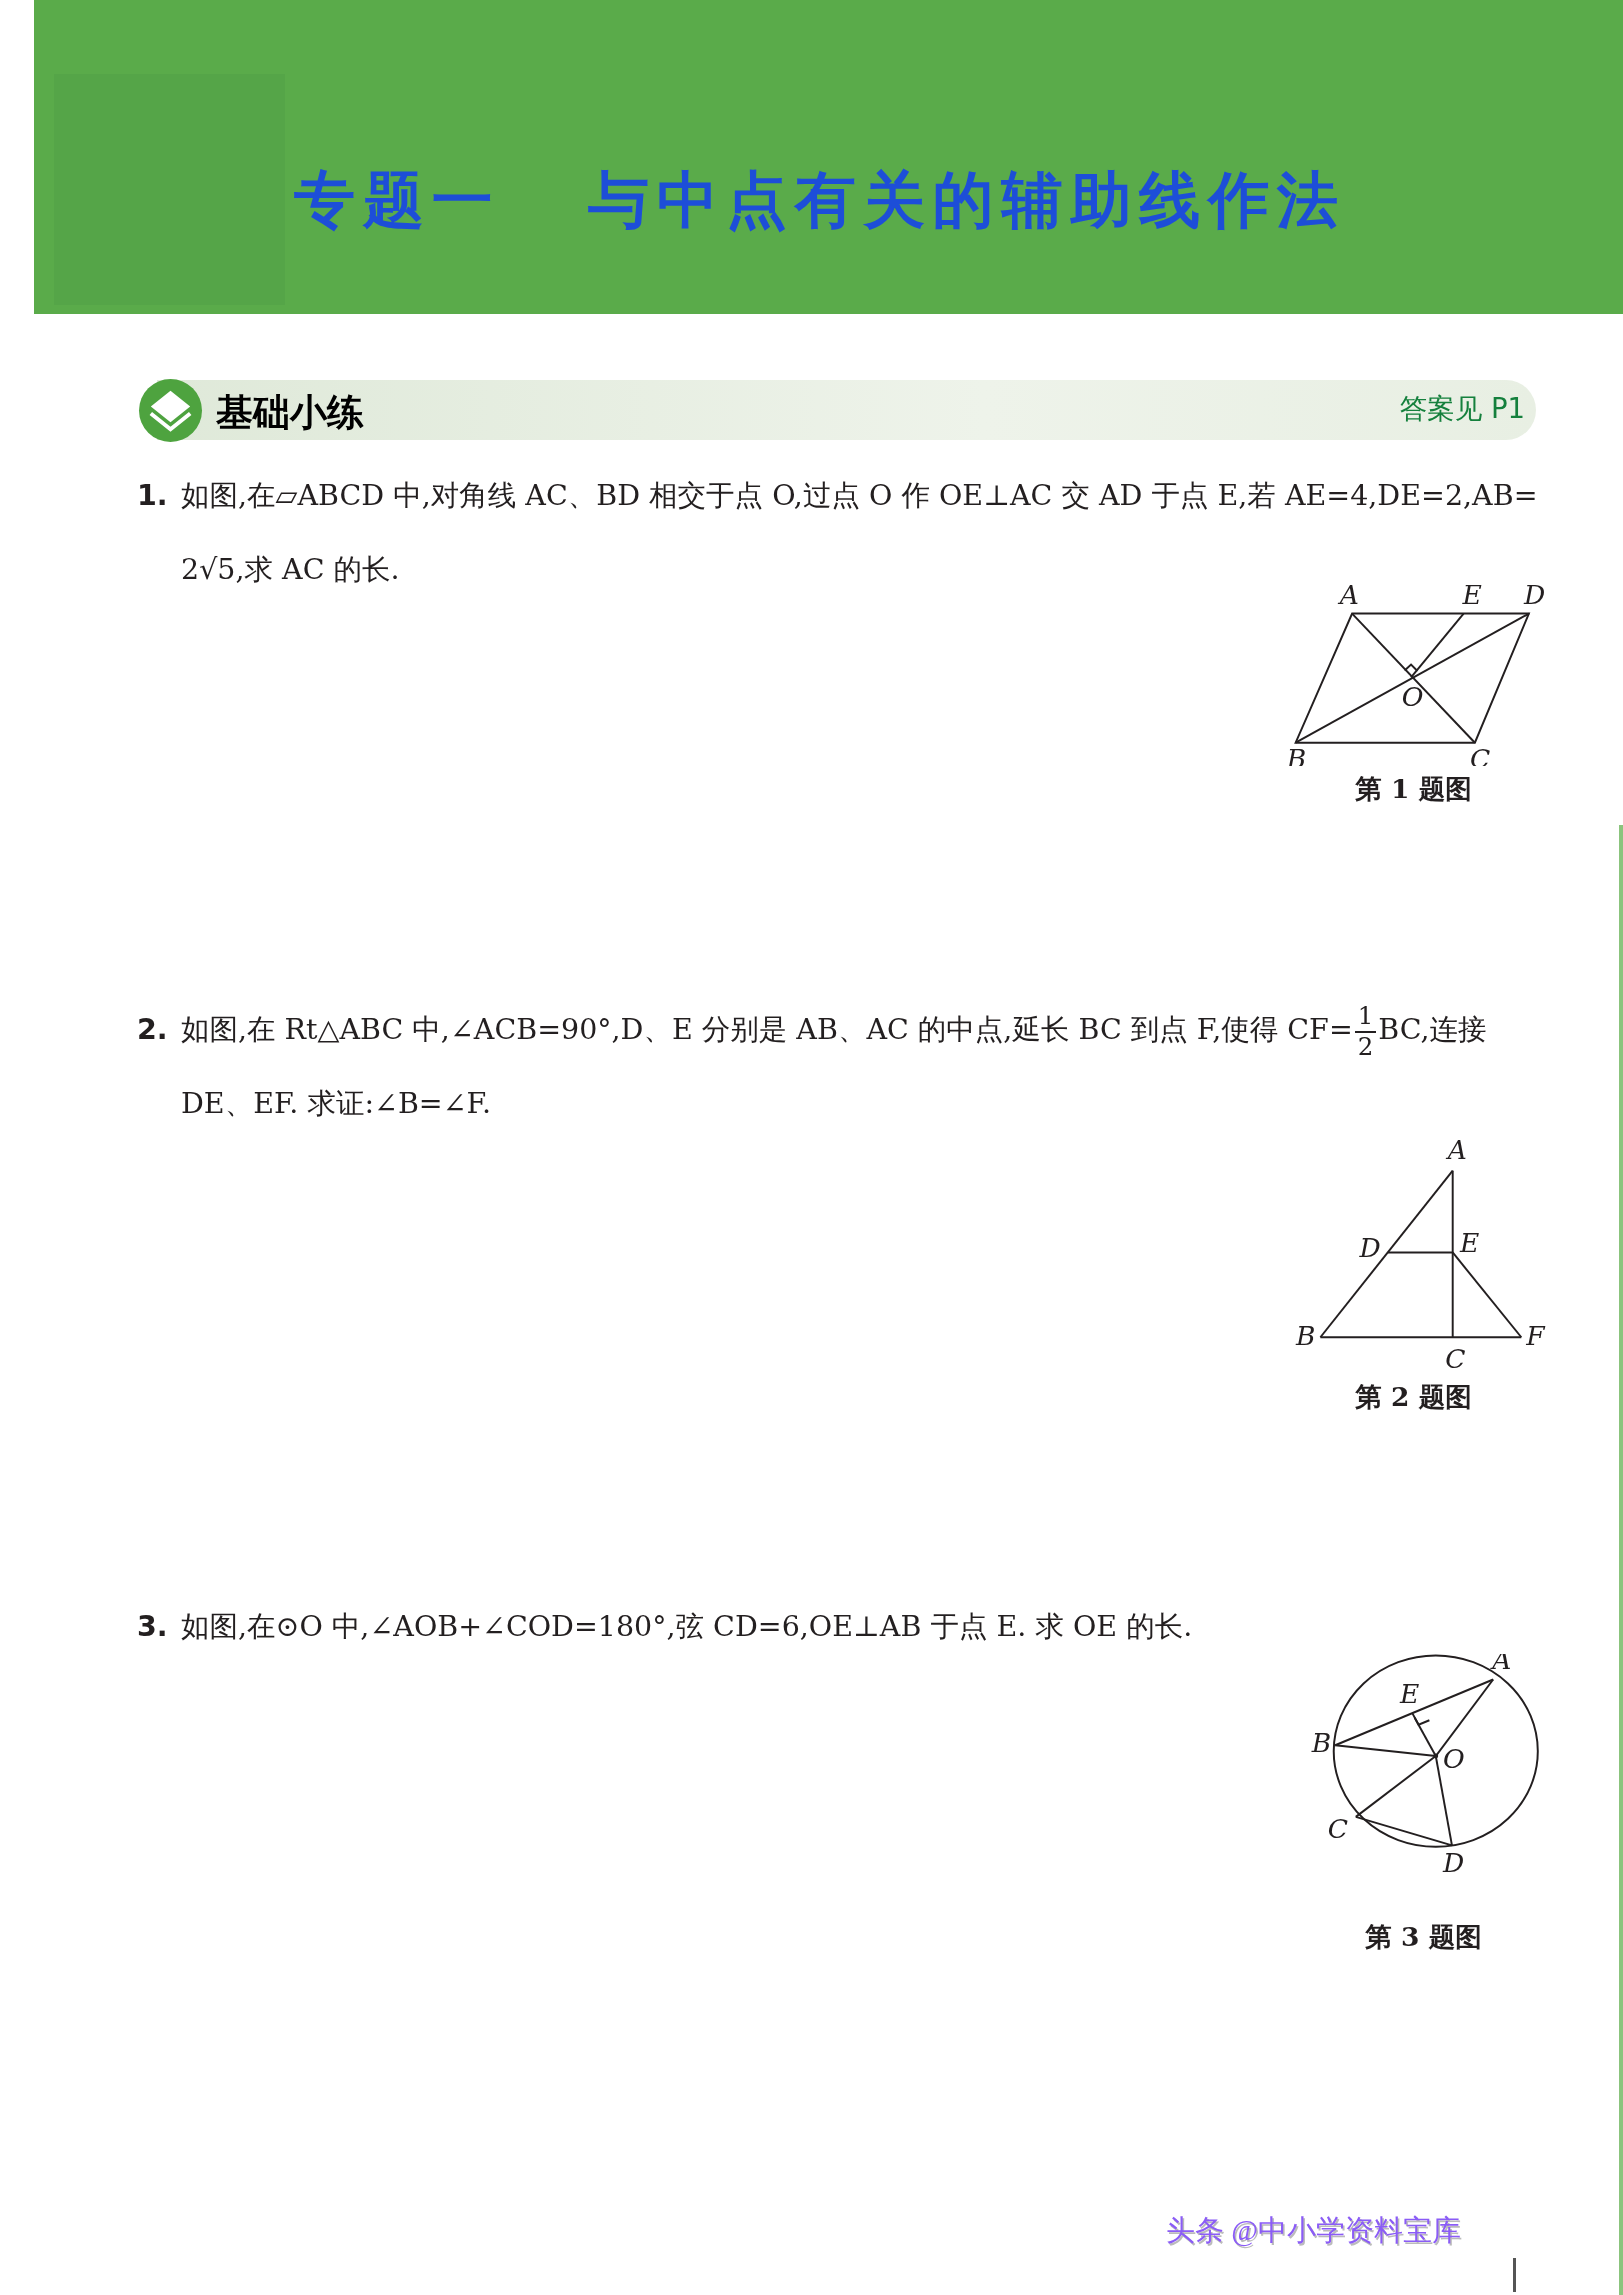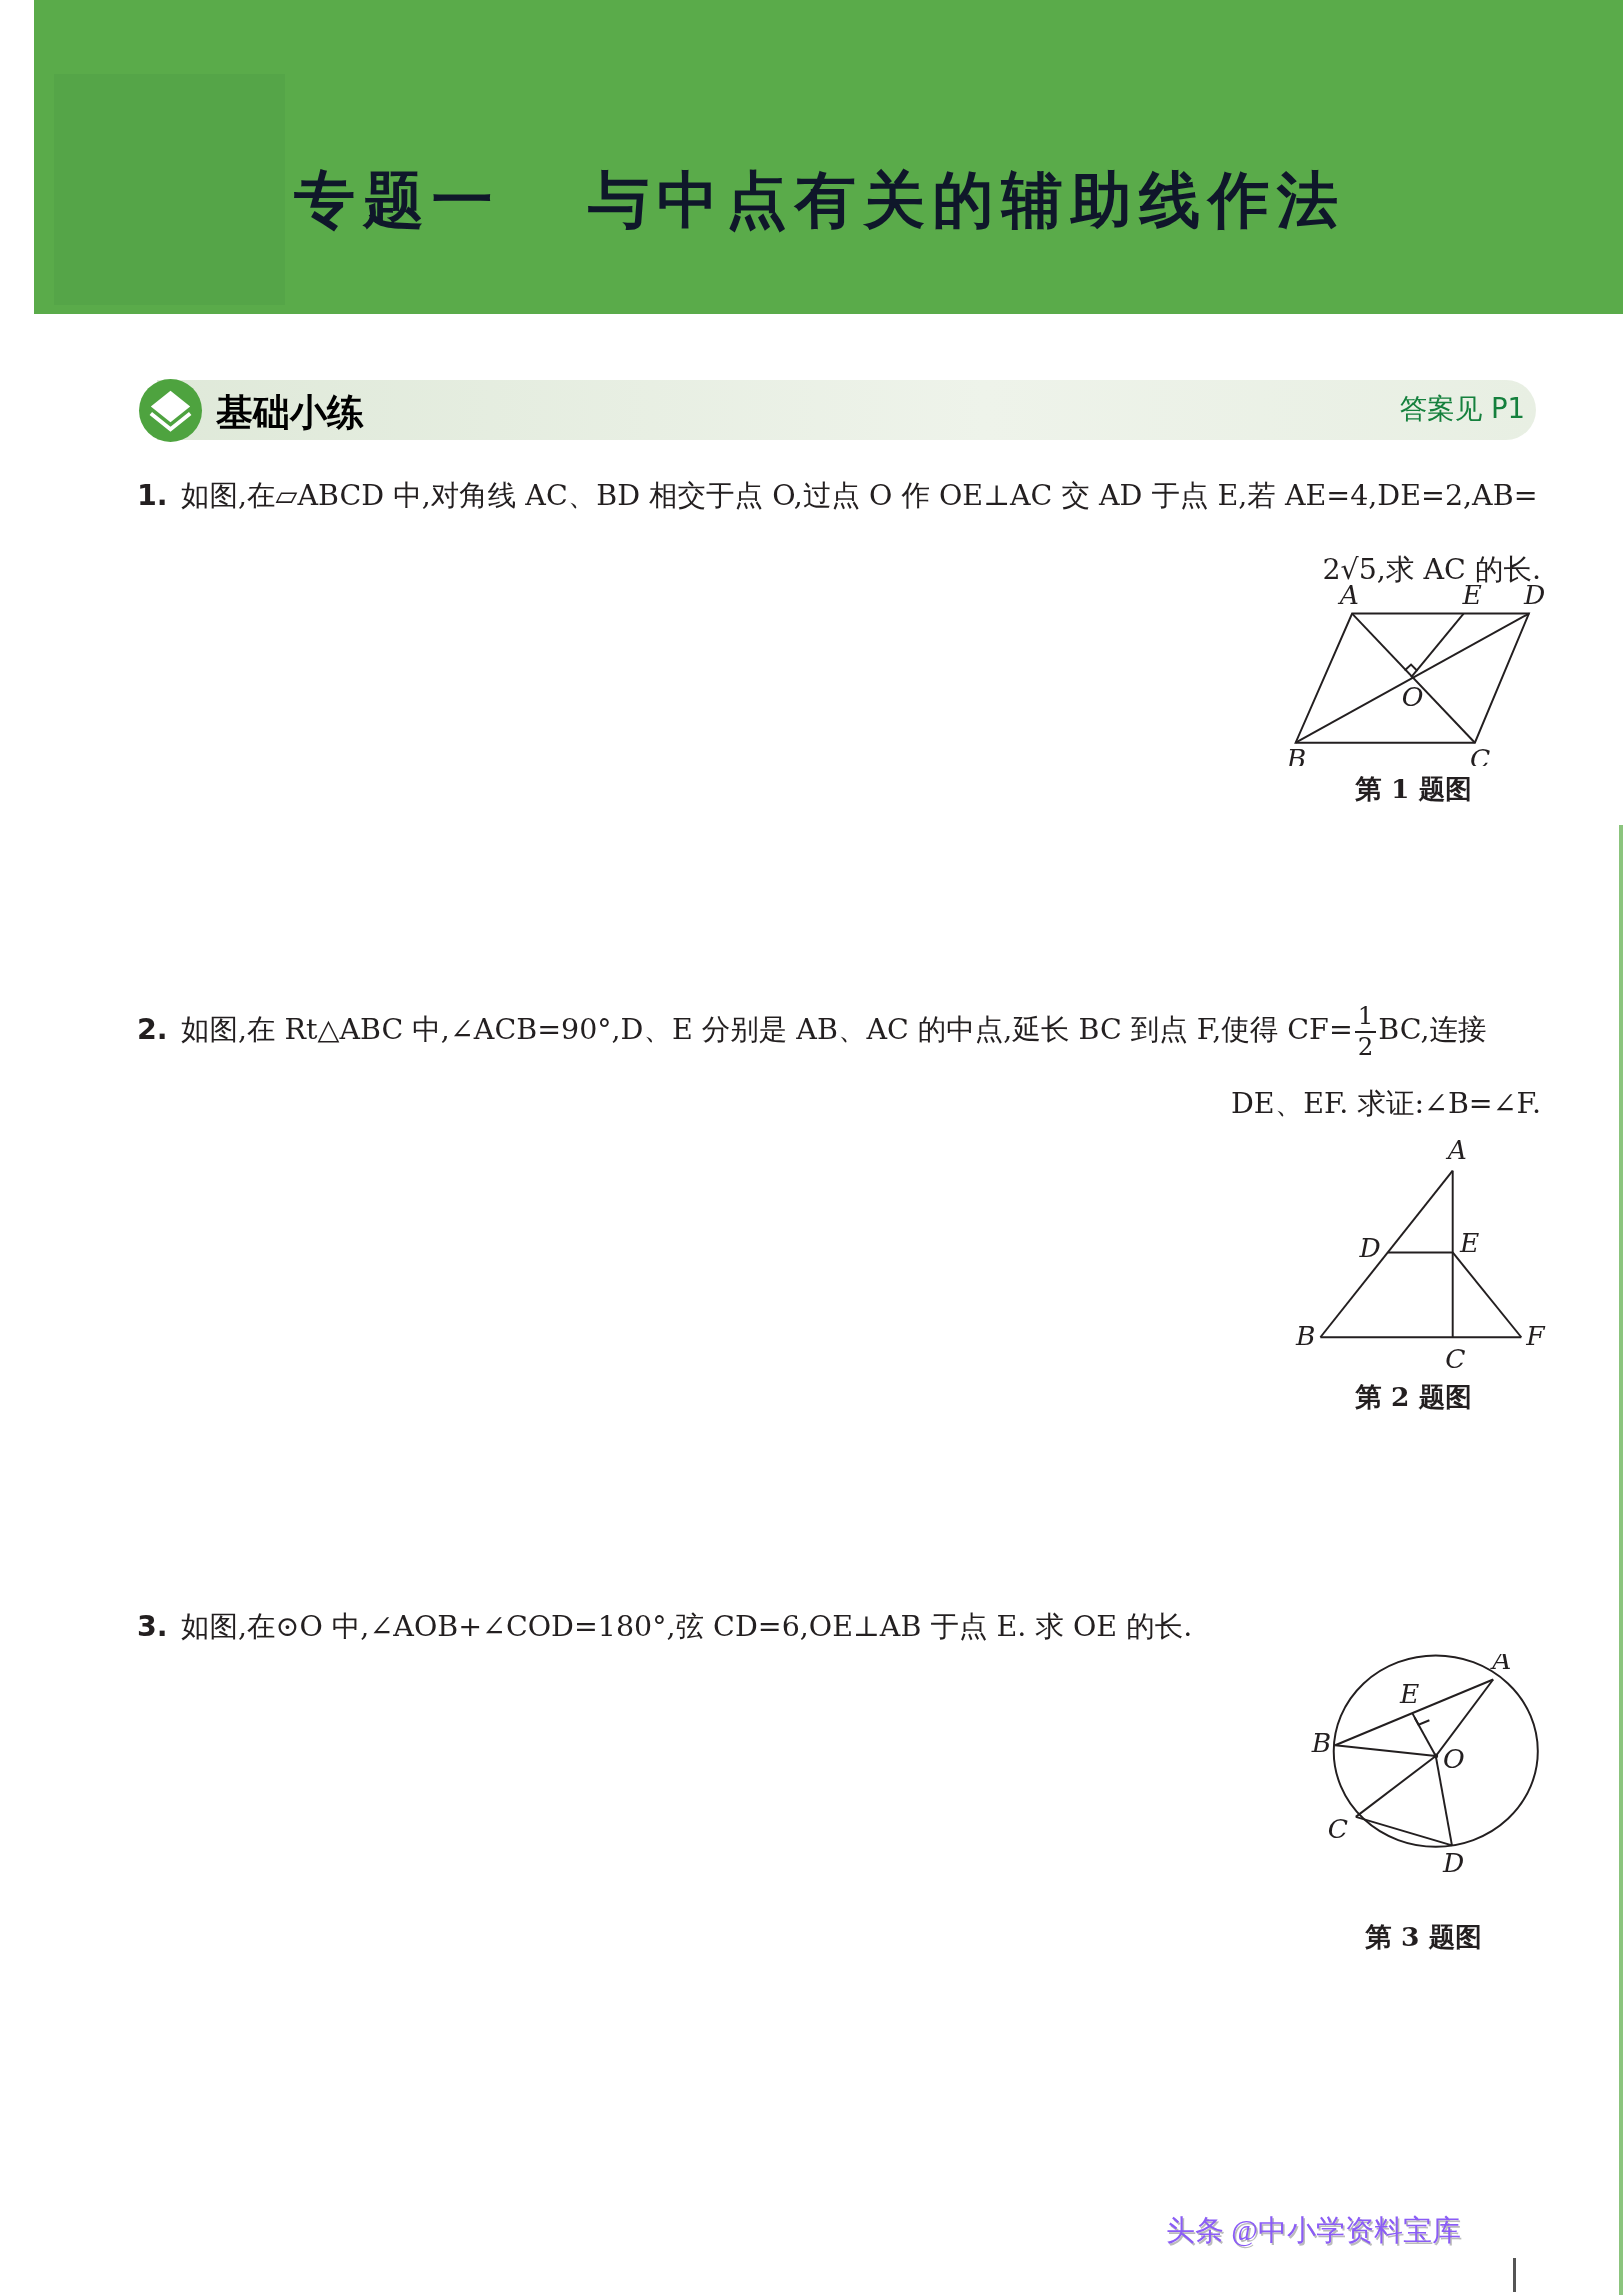--- a/index.html
+++ b/index.html
@@ -2,36 +2,36 @@
 <html style="font-size:7.9px"><head>
 <meta charset="utf-8">
 <style>
   html, body { margin: 0; padding: 0; background: #ffffff; }
   body { width: 1623px; height: 2295px; position: relative; overflow: hidden;
          font-family: "DejaVu Serif", "Liberation Serif", serif; color: #231f20; }
 
   .header-band { position: absolute; left: 34px; top: 0; width: 1589px; height: 314px; background: #5aab4a; }
   .header-block { position: absolute; left: 54px; top: 74px; width: 231px; height: 231px; background: #55a548; }
   .header-title { position: absolute; left: 294px; top: 160px; font-family: "DejaVu Sans", "Liberation Sans", sans-serif;
-                  font-weight: bold; font-size: 61px; color: #0f172a; letter-spacing: 7.9px; white-space: pre; }
+                  font-weight: bold; font-size: 61px; color: #1d4ed8; letter-spacing: 7.9px; white-space: pre; }
 
   .right-edge { position: absolute; right: 0; top: 825px; width: 3.9px; height: 1472px; background: #8bc47d; }
 
   .section-bar { position: absolute; left: 157px; top: 380px; width: 1379px; height: 60px;
                  background: linear-gradient(90deg, #dfe9d9 0%, #eef3ea 60%, #e8efe3 100%); border-radius: 0 30px 30px 0; }
   .section-badge { position: absolute; left: 139px; top: 379px; width: 63px; height: 63px; border-radius: 50%;
                    background: #4ea33f; }
   .section-title { position: absolute; left: 216px; top: 388px; font-family: Liberation Mono, monospace;
                    font-weight: bold; font-size: 37px; color: #000000; }
   .section-answer { position: absolute; right: 98px; top: 391px; font-family: "DejaVu Sans", "Liberation Sans", sans-serif;
                     font-size: 27.5px; color: #15803d; }
 
   .q { position: absolute; left: 137px; font-size: 28.5px; line-height: 74px; width: 1404px; }
   .q .num { font-family: "DejaVu Sans", "Liberation Sans", sans-serif; font-weight: bold; display: inline-block; width: 44px; }
-  .q .line2 { padding-left: 44px; text-align: right; }
+  .q .line2 { padding-left: 44px; }
   .frac { display: inline-flex; flex-direction: column; vertical-align: middle; text-align: center; font-size: 24.5px; line-height: 28.5px; margin: 0 2px; }
   .frac .n { border-bottom: 2px solid #231f20; padding: 0 2.9px; }
 
   .fig { position: absolute; }
   .fig svg { display: block; }
   .fig-caption { text-align: center; font-size: 26.5px; margin-top: 4.9px; font-weight: bold; }
   .lbl { font-family: "DejaVu Serif", "Liberation Serif", serif; font-style: italic; font-size: 54px; fill: #231f20; }
 
   .watermark { position: absolute; left: 1166px; top: 2211px; font-family: Liberation Serif, serif;
                font-size: 29px; color: #8b5cf6; text-shadow: 1.5px 1.5px 0 #bbb; }

